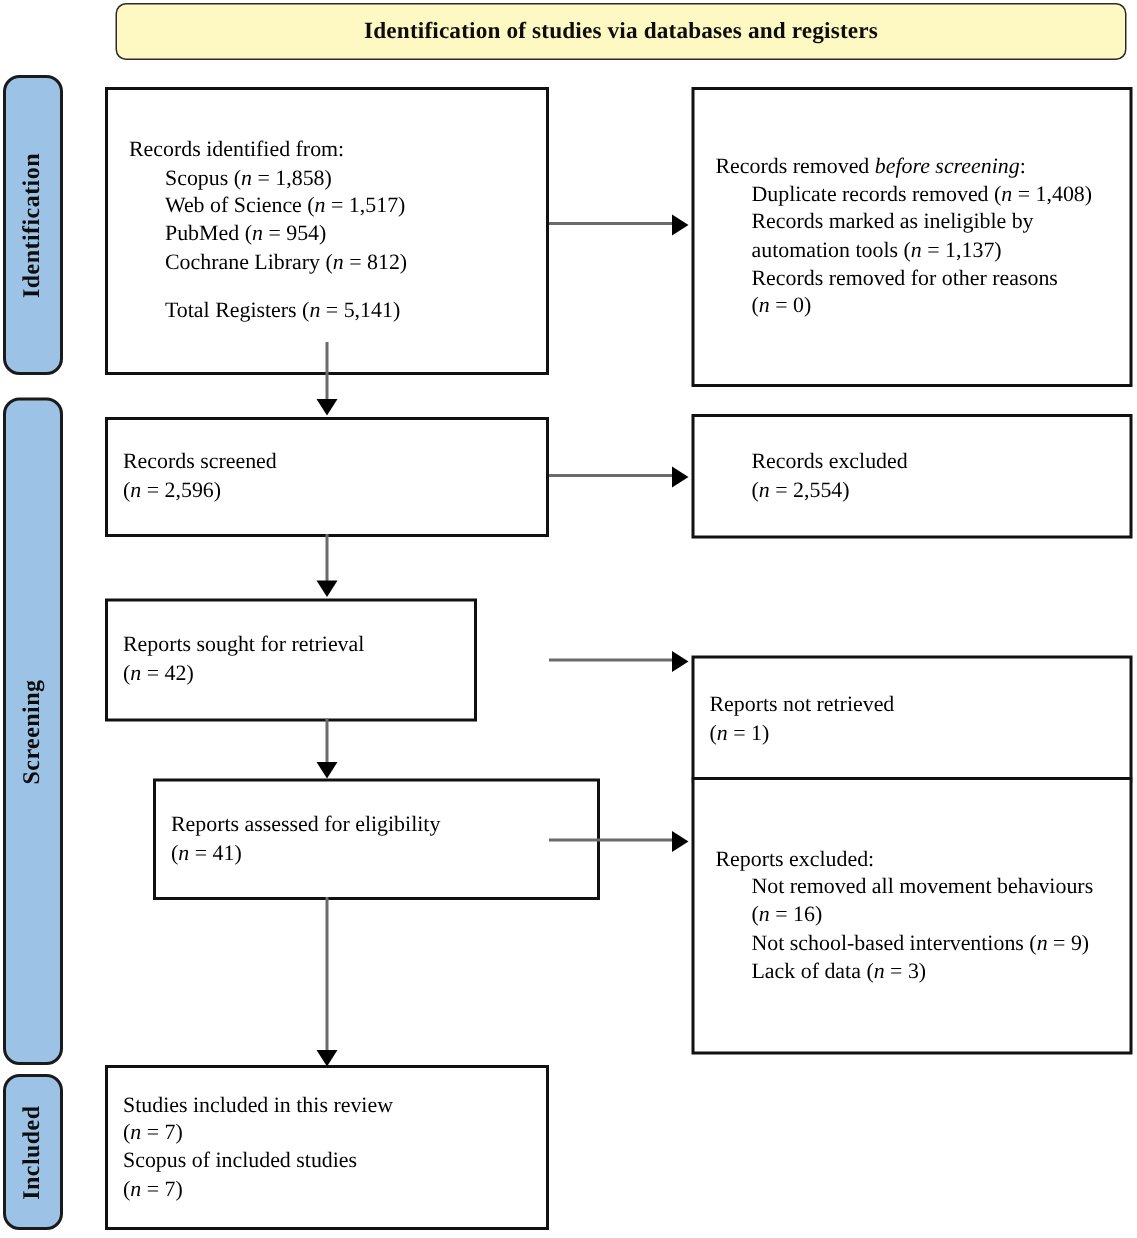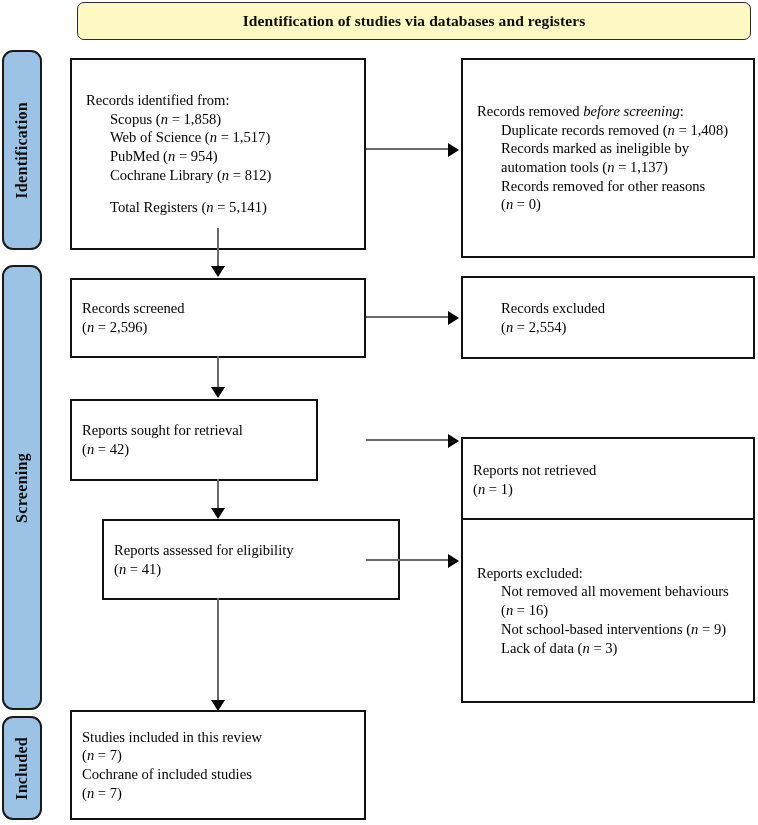--- a/index.html
+++ b/index.html
@@ -264,21 +264,21 @@
         <span>Lack of data</span>
         (<em>n</em>&nbsp;=&nbsp;<span>3</span>)
       </span>
     </div>
   </div>
 
   <div class="box center" id="box-included">
     <div class="box-text">
       <span>Studies included in this review</span><br>
       (<em>n</em>&nbsp;=&nbsp;<span>7</span>)<br>
-      <span>Cochrane of included studies</span><br>
+      <span>Scopus of included studies</span><br>
       (<em>n</em>&nbsp;=&nbsp;<span>7</span>)
     </div>
   </div>
 
   <div class="vline" id="v1"></div>
   <div class="arrow-down" id="a1"></div>
   <div class="vline" id="v2"></div>
   <div class="arrow-down" id="a2"></div>
   <div class="vline" id="v3"></div>
   <div class="arrow-down" id="a3"></div>

